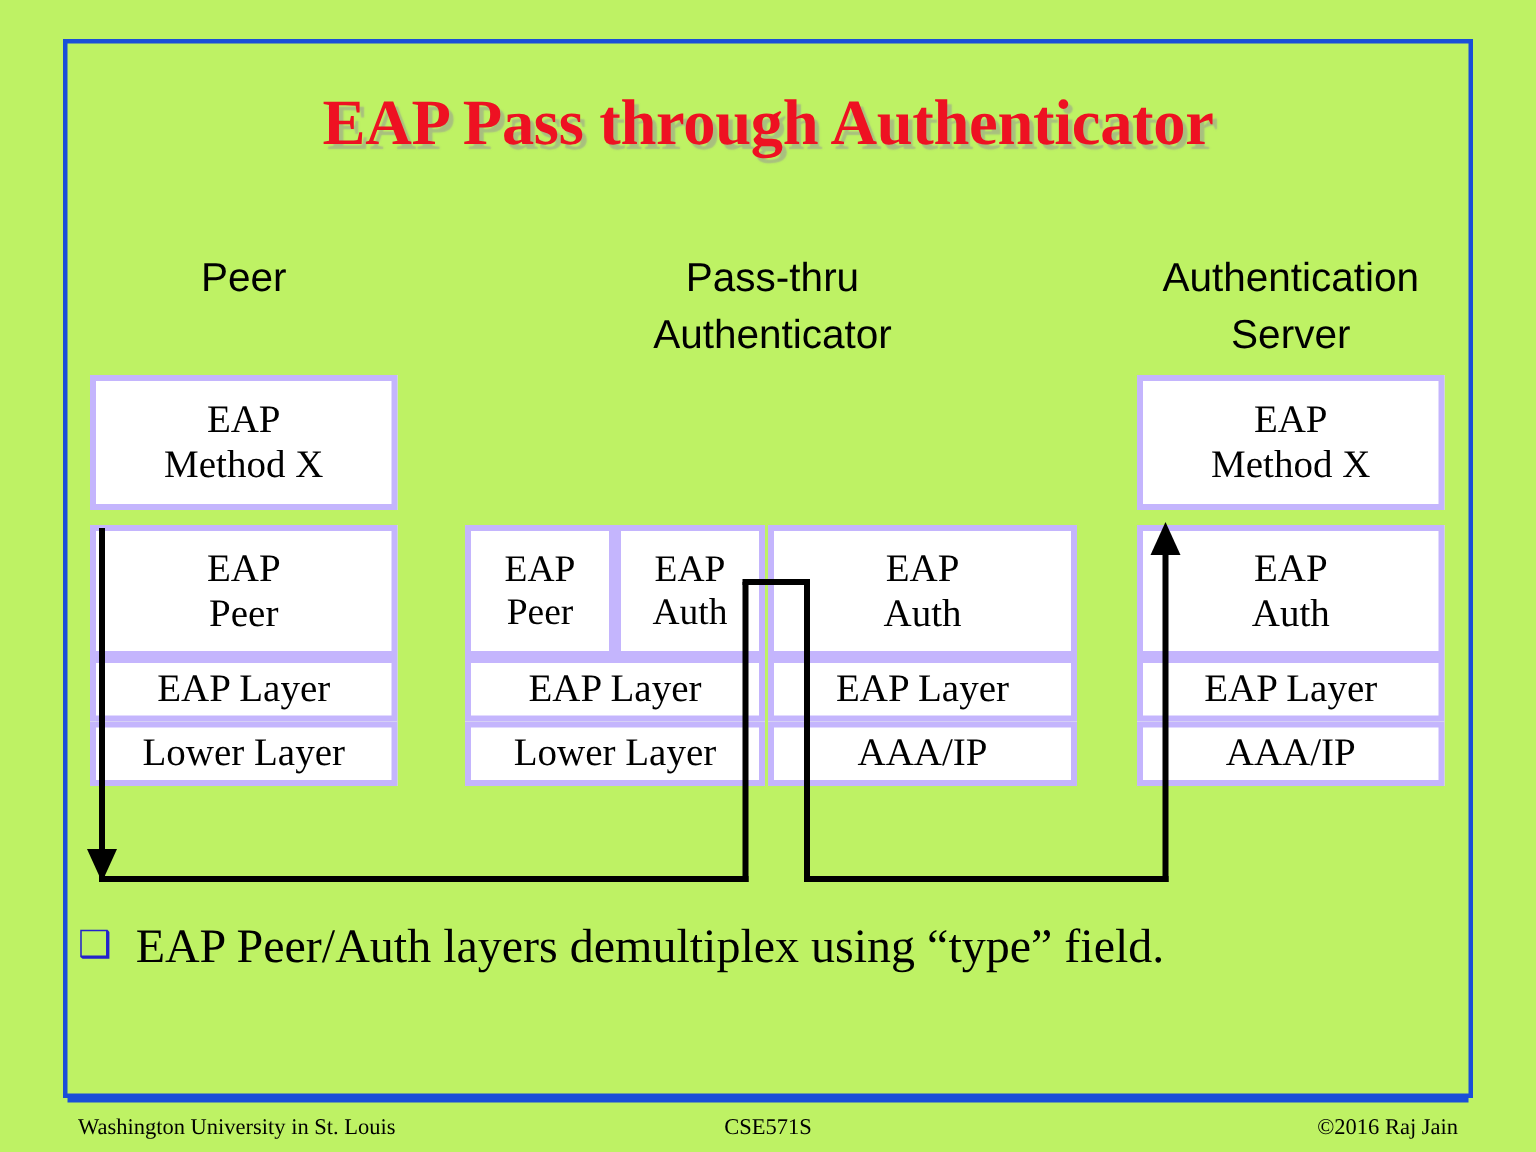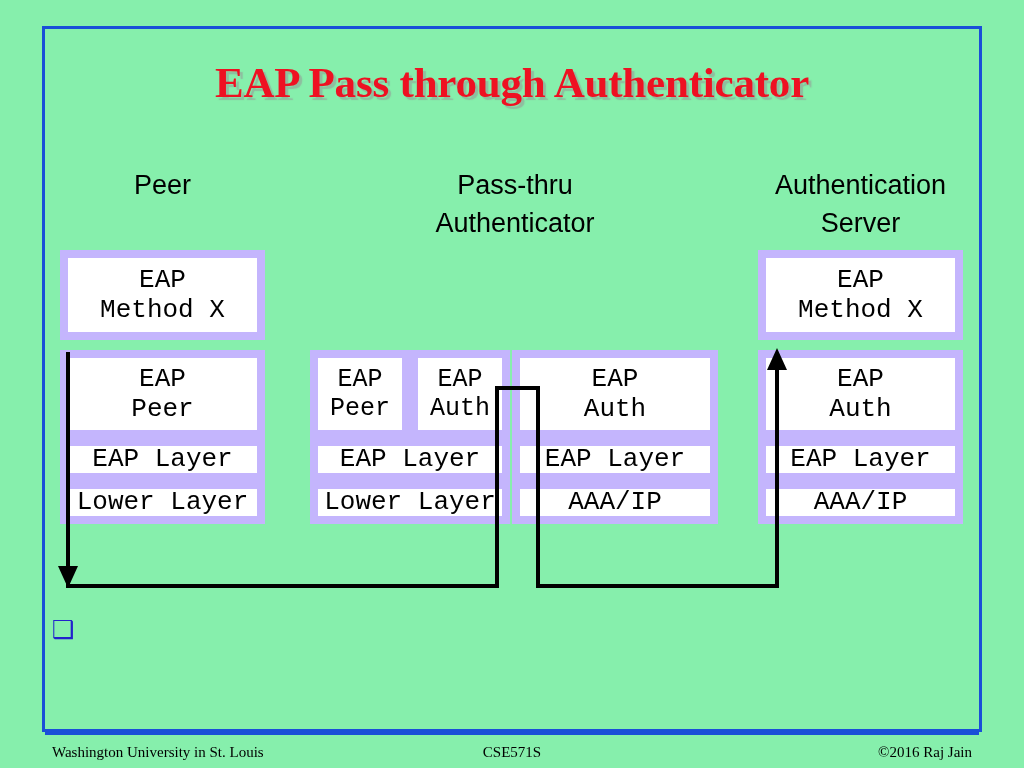--- a/index.html
+++ b/index.html
@@ -8,21 +8,21 @@
     padding: 0;
     background: #ffffff;
   }
   body {
     font-family: "Liberation Sans", sans-serif;
   }
   #slide {
     position: relative;
     width: 1024px;
     height: 768px;
-    background: #86efac;
+    background: #bef264;
     overflow: hidden;
   }
   
   #slide-frame {
     position: absolute;
     left: 42px;
     top: 26px;
     width: 940px;
     height: 706px;
     border: 3px solid #1a4fd8;
@@ -53,23 +53,23 @@
     line-height: 38px;
   }
   #hdr-peer   { left: 60px;  top: 166px; width: 205px; }
   #hdr-pta    { left: 310px; top: 166px; width: 410px; }
   #hdr-server { left: 758px; top: 166px; width: 205px; }
 
   
   .dbox {
     position: absolute;
     box-sizing: border-box;
-    border: 8px solid #c4b5fd;
+    border: 4px solid #c4b5fd;
     background: #ffffff;
-    font-family: Liberation Mono, monospace;
+    font-family: Liberation Serif, serif;
     font-size: 26px;
     color: #000000;
     display: flex;
     align-items: center;
     justify-content: center;
     text-align: center;
     line-height: 1.16;
     z-index: 2;
   }
   .dbox.two-line { white-space: pre-line; }
@@ -245,20 +245,21 @@
 
   <div class="hline" id="bracket-top"></div>
 
   <div class="vline" id="conn-b-v1"></div>
   <div class="hline" id="conn-b-h"></div>
   <div class="vline" id="conn-b-v2"></div>
   <div id="arrow-up"></div>
 
   <div id="bullet-row">
     <span id="bullet-marker">❑</span>
+    <span id="bullet-text">EAP Peer/Auth layers demultiplex using “type” field.</span>
   </div>
 
   <div id="footer-rule"></div>
   <div class="footer-text" id="footer-left">Washington University in St. Louis</div>
   <div class="footer-text" id="footer-center">CSE571S</div>
   <div class="footer-text" id="footer-right">©2016 Raj Jain</div>
 
 </div>
 
 </body></html>

